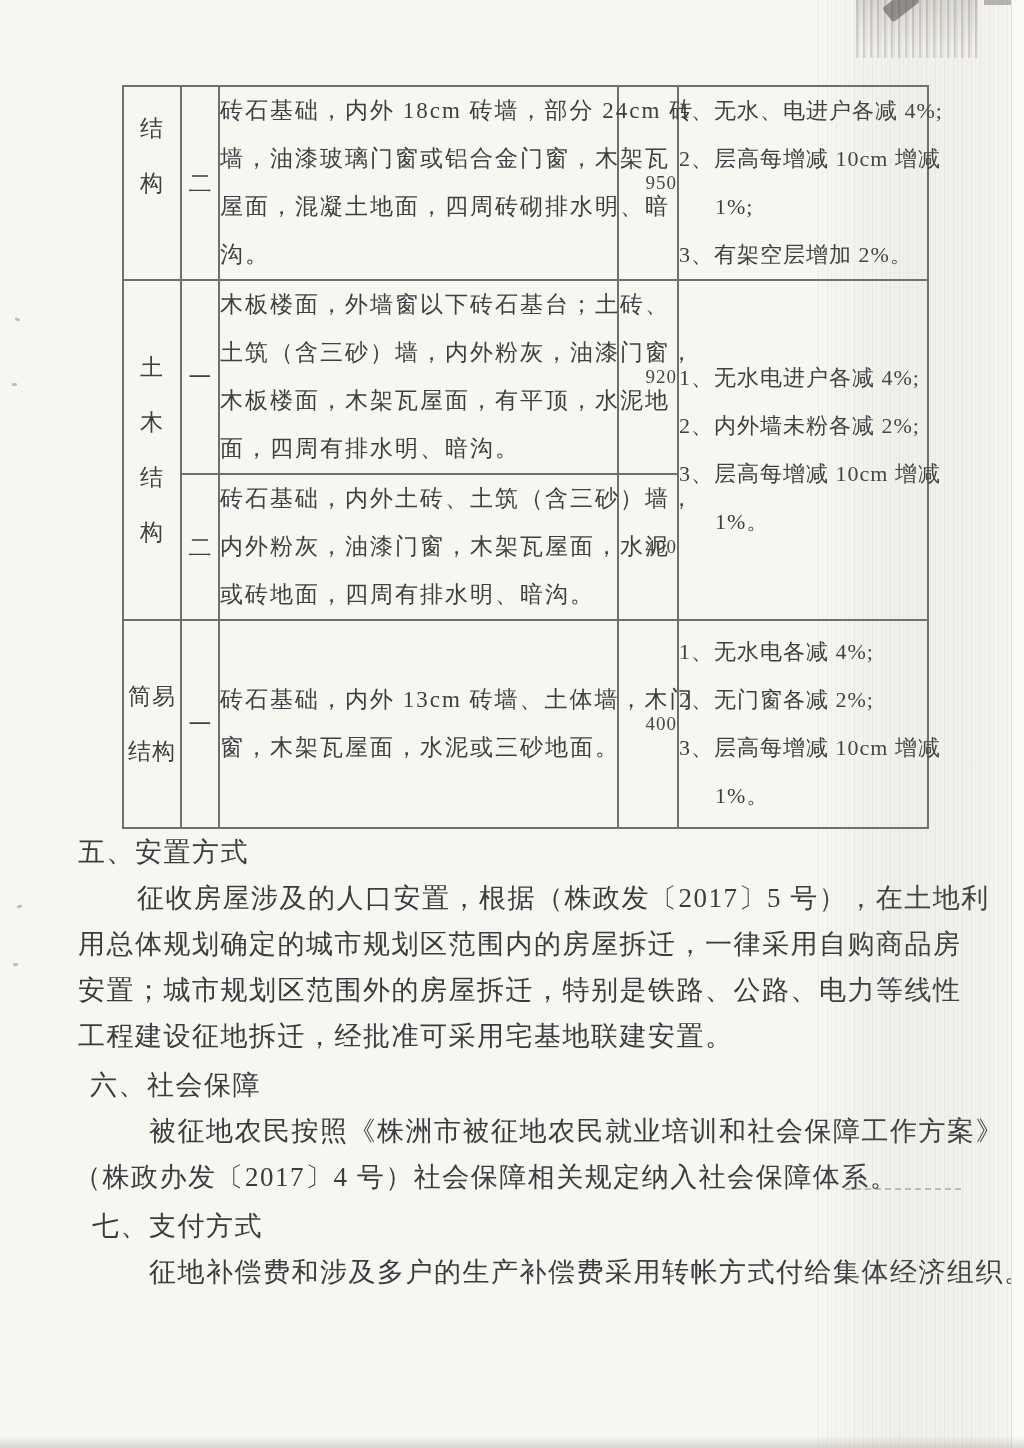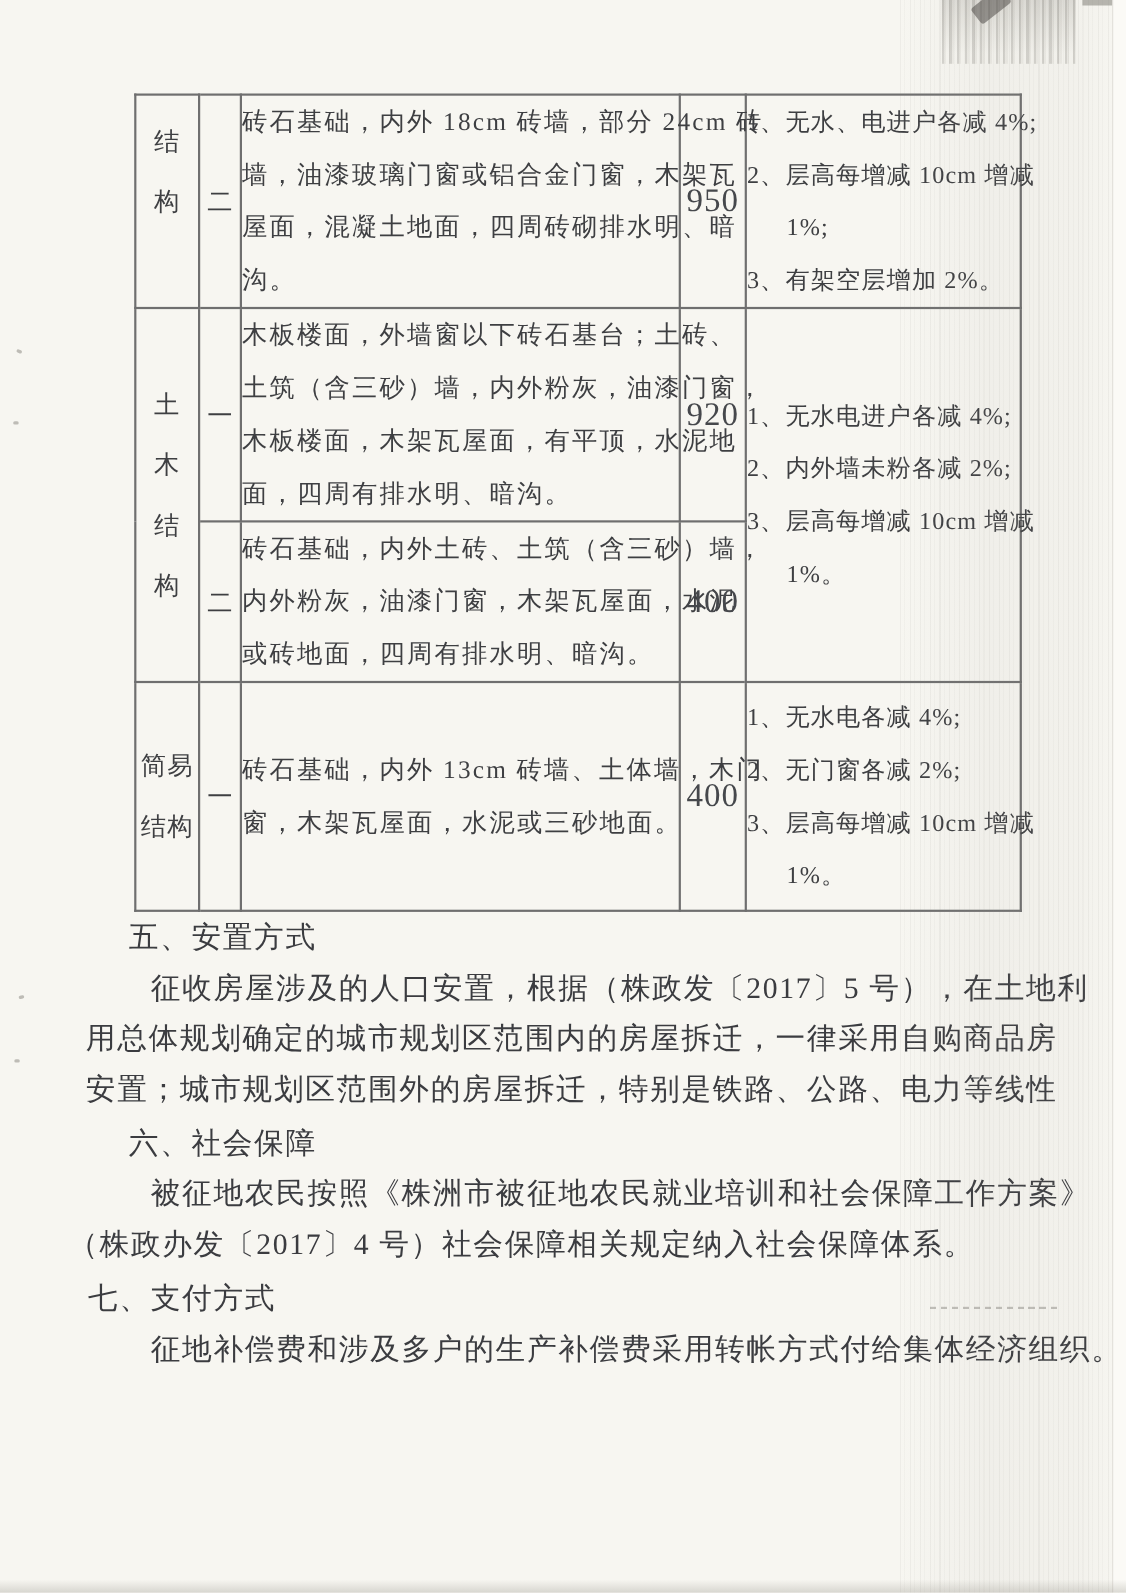--- a/index.html
+++ b/index.html
@@ -22,32 +22,32 @@
 
   td.structure-cell { text-align:center; font-size:23px; letter-spacing:1px; }
   td.structure-cell div { line-height:55px; }
   #tbody tr:first-child td.structure-cell { vertical-align:top; padding-top:14px; }
 
   td.grade-cell { text-align:center; font-size:23px; }
 
   td.desc-cell { padding:2px 8px 2px 13px; font-size:23px; line-height:48px; letter-spacing:2px; }
   td.desc-cell div { white-space:nowrap; }
 
-  td.price-cell { text-align:center; font-size:30px; letter-spacing:1px; color:#46484c; }
+  td.price-cell { text-align:right; font-size:19px; letter-spacing:1px; color:#46484c; }
 
   td.notes-cell { padding:2px 4px 2px 12px; font-size:22px; line-height:48px; letter-spacing:1px; }
   td.notes-cell div { white-space:nowrap; }
   td.notes-cell div.cont { padding-left:36px; }
 
   
   .text-area { position:absolute; left:0; top:829px; width:1024px;
                font-size:27px; line-height:46px; letter-spacing:1.5px; color:#3b3c40; }
   .section { margin:0; }
-  .section + .section { margin-top:3px; }
-  .heading { margin-left:117px; }
+  .section + .section { margin-top:3px;padding-left:12px; }
+  .heading { margin-left:78px; }
   .heading.small { margin-left:80px; }
   .bodyline { margin-left:78px; white-space:nowrap; }
   .bodyline.indent { margin-left:137px; }
   .section:nth-child(2) .bodyline:not(.indent) { margin-left:62px; }
 
   
   .noise-right { position:absolute; top:0; left:818px; width:200px; height:1448px;
     pointer-events:none;
     background:
       repeating-linear-gradient(90deg, rgba(125,122,114,0.08) 0 1px, transparent 1px 4px,
@@ -167,20 +167,21 @@
         </tbody>
     </table>
   </div>
 
   <div class="text-area" id="text-area">
       <div class="section">
         <div class="heading">五、安置方式</div>
         <div class="bodyline indent">征收房屋涉及的人口安置，根据（株政发〔2017〕5 号），在土地利</div>
         <div class="bodyline">用总体规划确定的城市规划区范围内的房屋拆迁，一律采用自购商品房</div>
         <div class="bodyline">安置；城市规划区范围外的房屋拆迁，特别是铁路、公路、电力等线性</div>
+        <div class="bodyline">工程建设征地拆迁，经批准可采用宅基地联建安置。</div>
       </div>
       <div class="section">
         <div class="heading">六、社会保障</div>
         <div class="bodyline indent">被征地农民按照《株洲市被征地农民就业培训和社会保障工作方案》</div>
         <div class="bodyline">（株政办发〔2017〕4 号）社会保障相关规定纳入社会保障体系。</div>
       </div>
       <div class="section">
         <div class="heading small">七、支付方式</div>
         <div class="bodyline indent">征地补偿费和涉及多户的生产补偿费采用转帐方式付给集体经济组织。生</div>
       </div>

